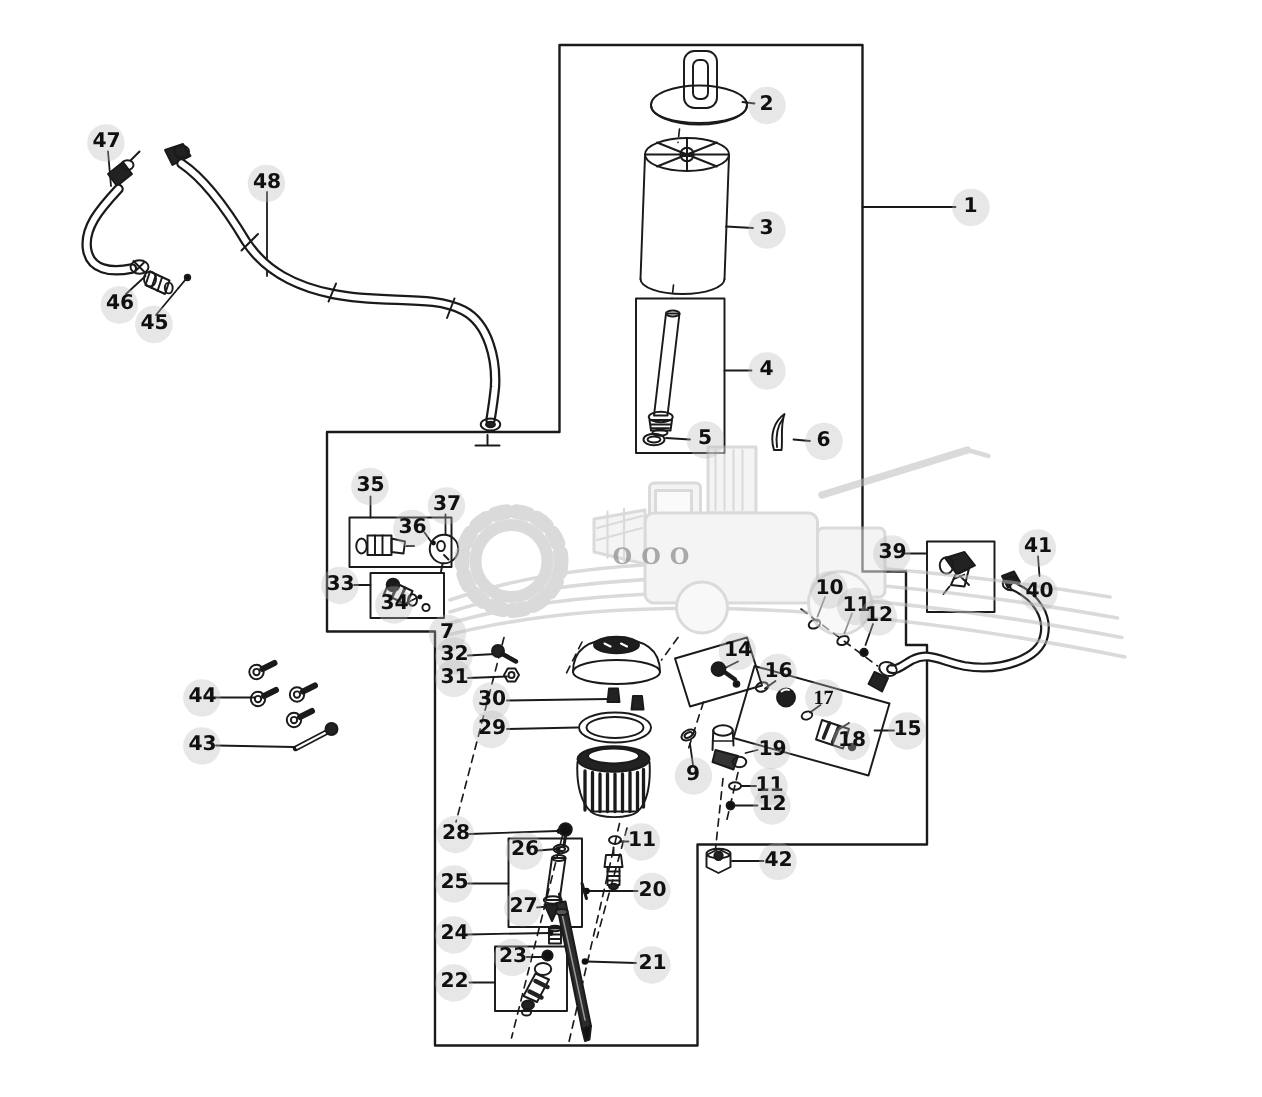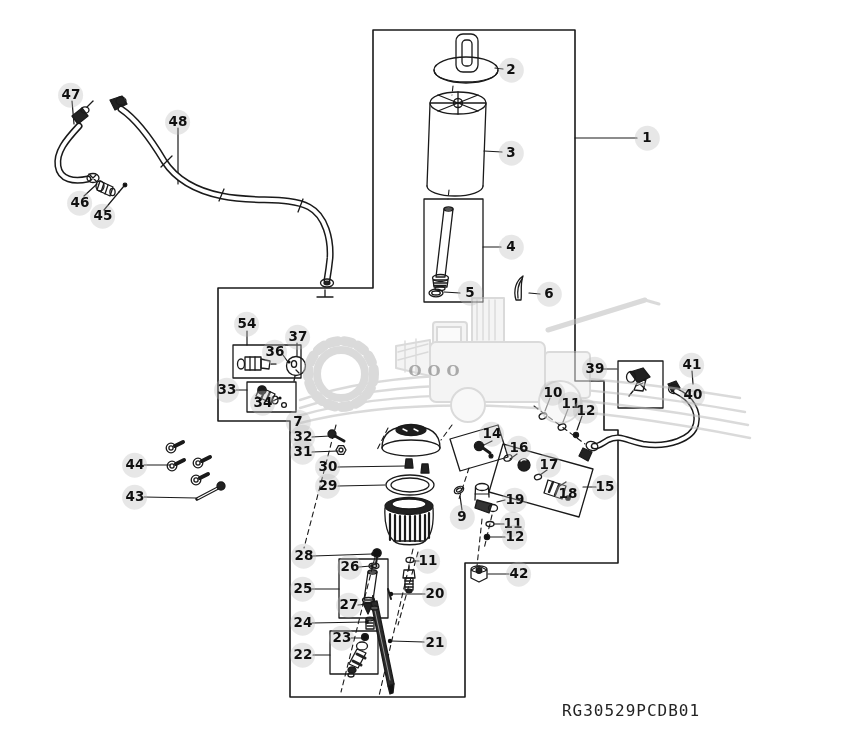--- a/index.html
+++ b/index.html
@@ -398,34 +398,33 @@
       <polygon points="396,346 430,340 430,376 396,368"></polygon>
       <path d="M398,352 L428,344 M398,360 L428,352 M405,341 V372 M416,339 V374" stroke-width="1.4"></path>
       <path d="M548,330 L645,300" stroke-width="5"></path>
       <path d="M645,300 L659,304" stroke-width="3"></path>
     </g>
   </g>
 </svg>
 
 <div id="wm-org-type" class="wm-text">ООО</div>
 
-<div id="part-code">RG30529PCDB01</div>
 
 <div id="callout-layer">
       <div class="callout" style="left: 647px; top: 138px;">1</div>
       <div class="callout" style="left: 511px; top: 70px;">2</div>
       <div class="callout" style="left: 511px; top: 153px;">3</div>
       <div class="callout" style="left: 511px; top: 247px;">4</div>
       <div class="callout" style="left: 470px; top: 293px;">5</div>
       <div class="callout" style="left: 549px; top: 294px;">6</div>
       <div class="callout" style="left: 71px; top: 95px;">47</div>
       <div class="callout" style="left: 178px; top: 122px;">48</div>
       <div class="callout" style="left: 80px; top: 203px;">46</div>
       <div class="callout" style="left: 103px; top: 216px;">45</div>
-      <div class="callout" style="left: 247px; top: 324px;">54</div>
+      <div class="callout" style="left: 247px; top: 324px;">35</div>
       <div class="callout" style="left: 298px; top: 337px;">37</div>
       <div class="callout" style="left: 275px; top: 352px;">36</div>
       <div class="callout" style="left: 227px; top: 390px;">33</div>
       <div class="callout" style="left: 263px; top: 403px;">34</div>
       <div class="callout" style="left: 298px; top: 422px;">7</div>
       <div class="callout" style="left: 303px; top: 437px;">32</div>
       <div class="callout" style="left: 303px; top: 452px;">31</div>
       <div class="callout" style="left: 328px; top: 467px;">30</div>
       <div class="callout" style="left: 328px; top: 486px;">29</div>
       <div class="callout" style="left: 135px; top: 465px;">44</div>
@@ -440,21 +439,21 @@
       <div class="callout" style="left: 428px; top: 561px;">11</div>
       <div class="callout" style="left: 435px; top: 594px;">20</div>
       <div class="callout" style="left: 435px; top: 643px;">21</div>
       <div class="callout" style="left: 462px; top: 517px;">9</div>
       <div class="callout" style="left: 515px; top: 500px;">19</div>
       <div class="callout" style="left: 513px; top: 524px;">11</div>
       <div class="callout" style="left: 515px; top: 537px;">12</div>
       <div class="callout" style="left: 519px; top: 574px;">42</div>
       <div class="callout" style="left: 492px; top: 434px;">14</div>
       <div class="callout" style="left: 519px; top: 448px;">16</div>
-      <div class="callout" style="left: 549px; top: 465px;">17</div>
+      <div class="callout" style="left: 549px; top: 465px; font-family: Liberation Serif, serif;">17</div>
       <div class="callout" style="left: 568px; top: 477px; margin-top: 17px;">18</div>
       <div class="callout" style="left: 605px; top: 487px;">15</div>
       <div class="callout" style="left: 553px; top: 393px;">10</div>
       <div class="callout" style="left: 571px; top: 404px;">11</div>
       <div class="callout" style="left: 586px; top: 411px;">12</div>
       <div class="callout" style="left: 595px; top: 369px; text-align: right;">39</div>
       <div class="callout" style="left: 658px; top: 395px; margin-left: 35px;">40</div>
       <div class="callout" style="left: 692px; top: 365px;">41</div>
     </div>
 

